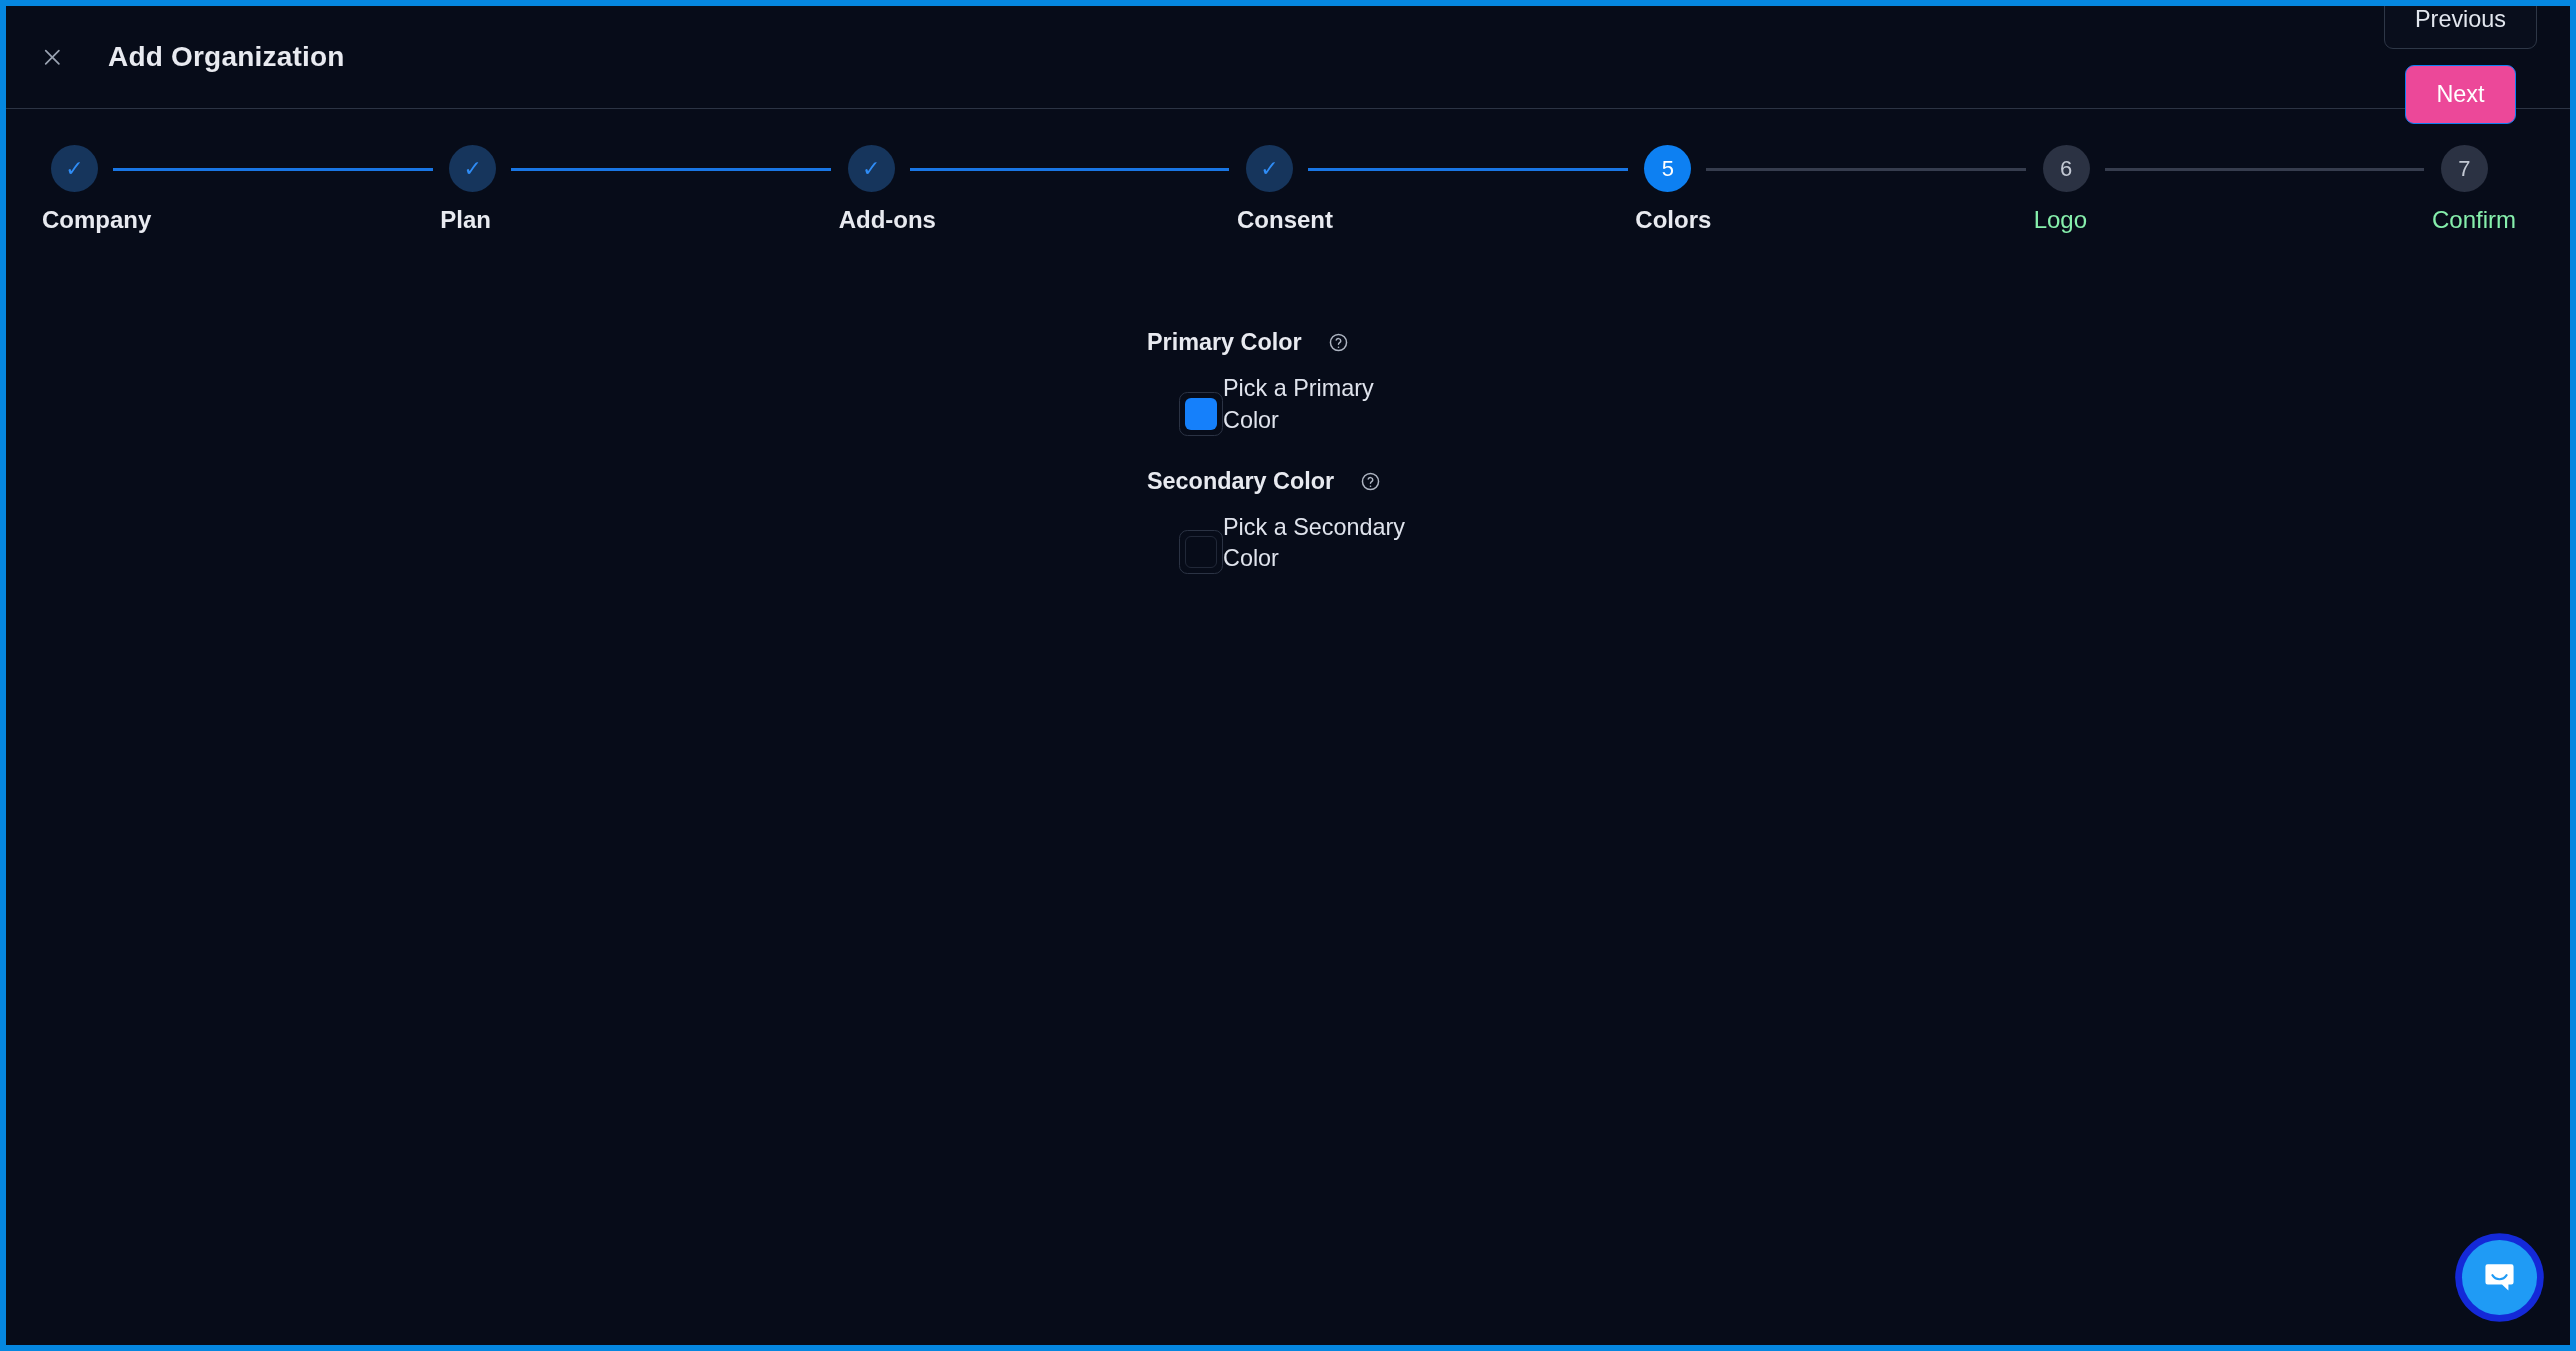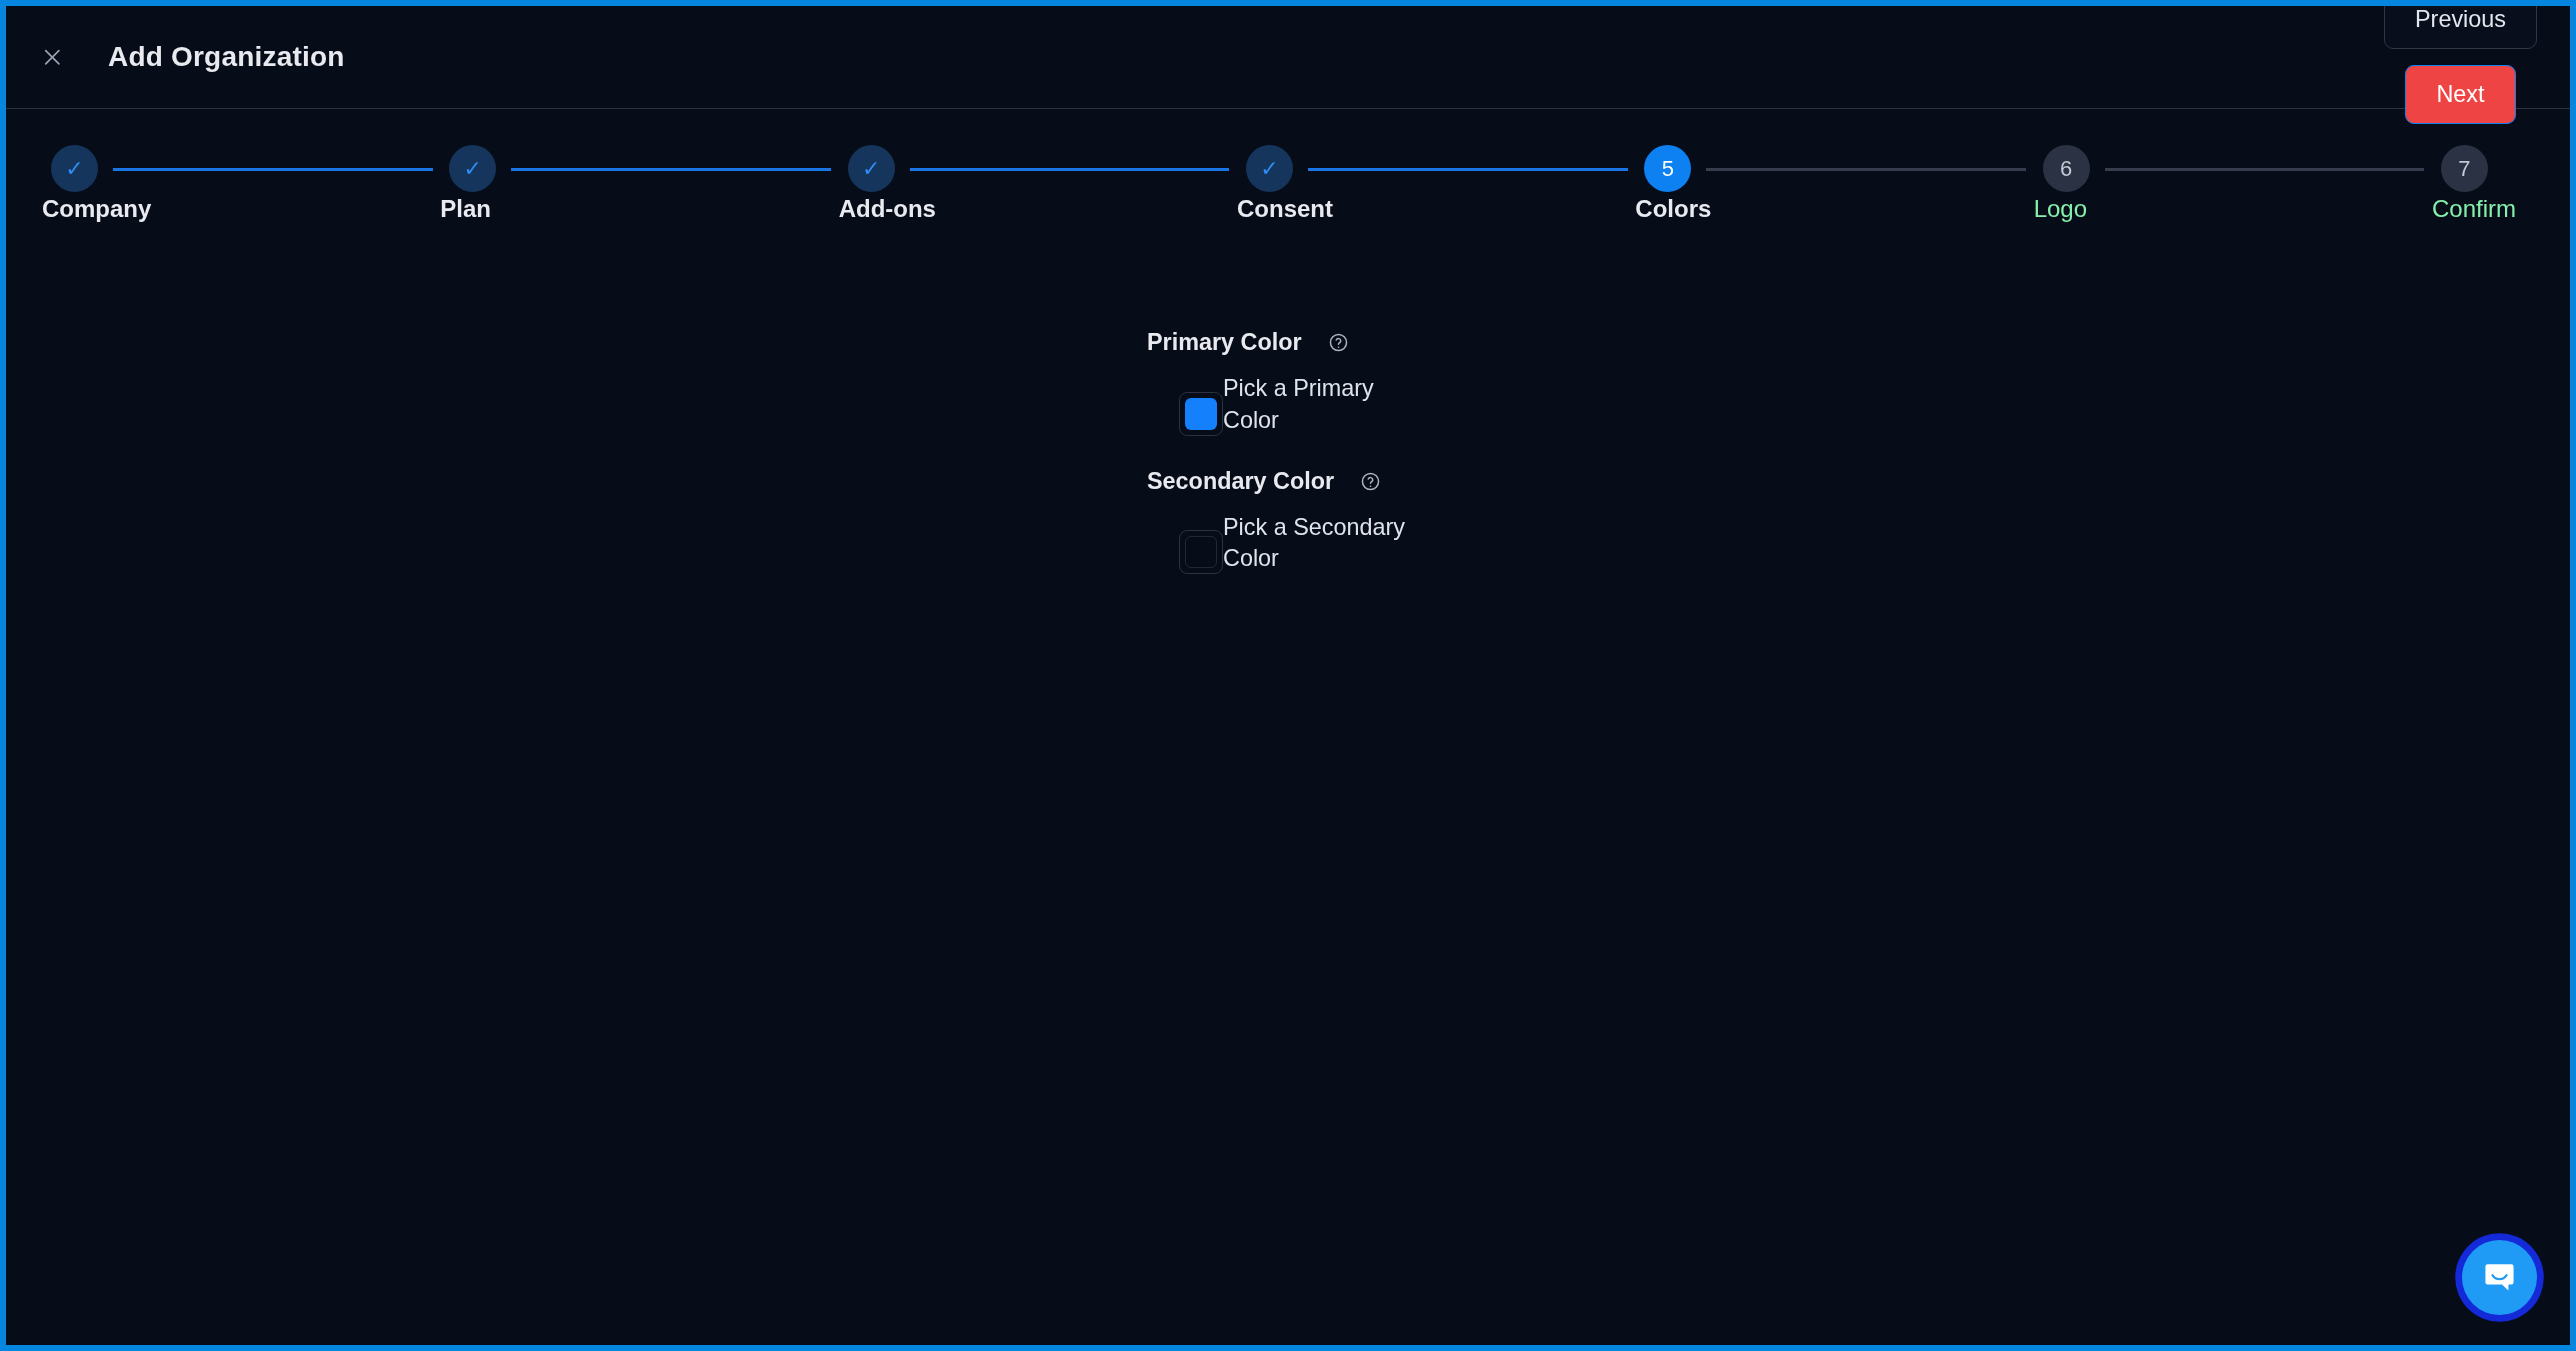--- a/index.html
+++ b/index.html
@@ -79,21 +79,21 @@
   }
 
   .btn-secondary {
     background: #090e1c;
     color: #e2e6ee;
     border: 1.5px solid #2e3747;
     padding: 16.6px 30px;
   }
 
   .btn-primary {
-    background: #ef4444;
+    background: #ec4899;
     color: #ffffff;
     border: 1.5px solid #0d80f2;
     padding: 16.6px 30px;
   }
 
   
   #stepper {
     position: relative;
     margin-top: 36px;
     padding: 0 45px;
@@ -147,21 +147,21 @@
     z-index: 1;
     top: 23.4px;
     left: 62px;
     right: 16.6px;
     height: 2.3px;
   }
   .step-line.done { background: #1976e4; }
   .step-line.todo { background: #363d4e; }
 
   .step-label {
-    margin-top: 3px;
+    margin-top: 14px;
     font-size: 24px;
     white-space: nowrap;
     transform: translateX(-9px);
   }
   .step-label.done,
   .step-label.active {
     color: #e8eaf0;
     font-weight: bold;
   }
   .step-label.todo {

